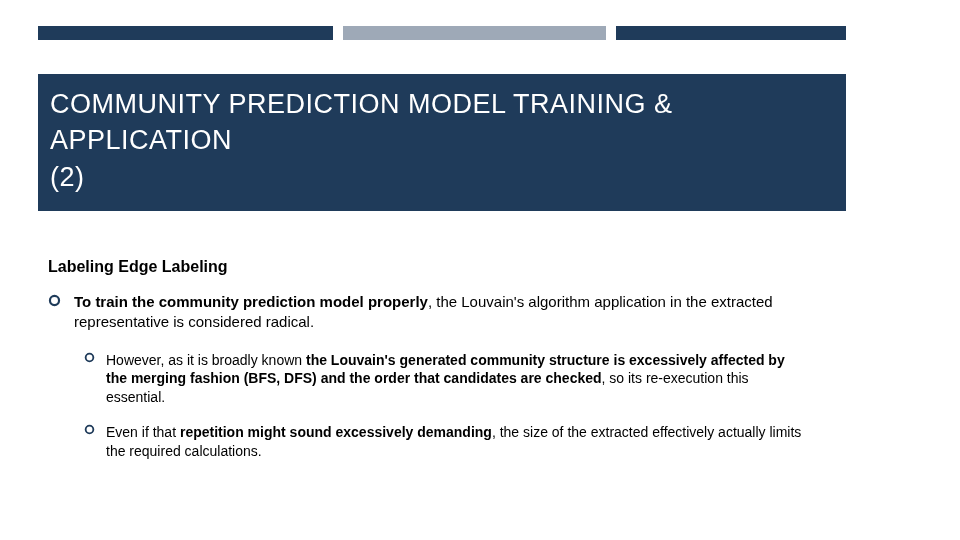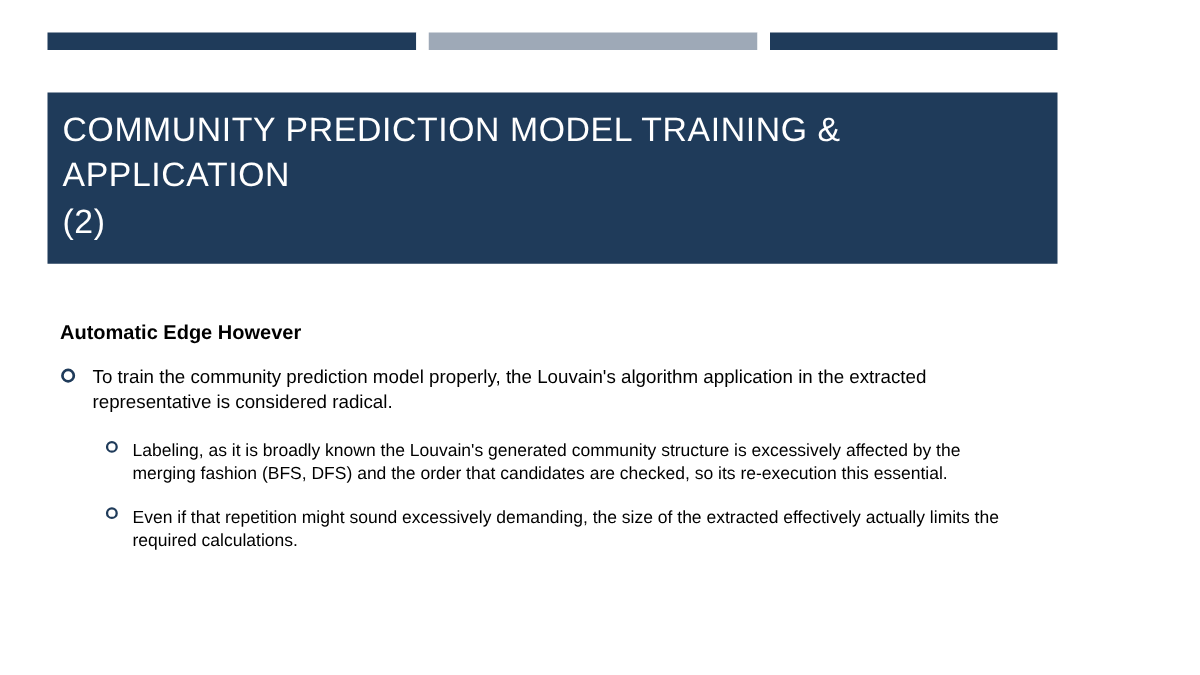--- a/index.html
+++ b/index.html
@@ -40,21 +40,21 @@
   .bullet-l1 .text { flex: 1; }
 
   .bullet-l2 { display: flex; margin: 0 0 16px 0; }
   .bullet-l2 .marker { flex: 0 0 22px; padding-top: 1px; }
   .bullet-l2 .text { flex: 1; font-size: 14px; }
 
   .sublist { margin-left: 36px; }
 
   .marker svg { display: block; }
 
-  b { font-weight: normal; }
+  b { font-weight: bold; }
 </style>
 </head>
 <body>
 
 <div class="slide">
 
   <div class="topbar">
     <div class="seg seg-dark1"></div>
     <div class="seg seg-gap1"></div>
     <div class="seg seg-light"></div>
@@ -62,21 +62,21 @@
     <div class="seg seg-dark2"></div>
   </div>
 
   <div class="title-band">
     <div class="title-text">
       <span>COMMUNITY PREDICTION MODEL TRAINING &amp; APPLICATION</span><br>
       <span>(2)</span>
     </div>
   </div>
 
-  <div class="section-heading">Automatic Edge However</div>
+  <div class="section-heading">Labeling Edge Labeling</div>
 
   <div class="content">
 
     <div class="bullet-l1">
       <div class="marker">
         <svg width="13" height="13" viewBox="0 0 12 12">
             <circle cx="6" cy="6" r="4.2" fill="none" stroke="#1f3b5a" stroke-width="2"></circle>
           </svg>
       </div>
       <div class="text">
@@ -86,21 +86,21 @@
 
     <div class="sublist">
 
       <div class="bullet-l2">
         <div class="marker">
           <svg width="11" height="11" viewBox="0 0 12 12">
               <circle cx="6" cy="6" r="4.2" fill="none" stroke="#1f3b5a" stroke-width="2"></circle>
             </svg>
         </div>
         <div class="text">
-          <span>Labeling, as it is broadly known </span><b>the Louvain's generated community structure is excessively affected by the merging fashion (BFS, DFS) and the order that candidates are checked</b><span>, so its re-execution this essential.</span>
+          <span>However, as it is broadly known </span><b>the Louvain's generated community structure is excessively affected by the merging fashion (BFS, DFS) and the order that candidates are checked</b><span>, so its re-execution this essential.</span>
         </div>
       </div>
 
       <div class="bullet-l2">
         <div class="marker">
           <svg width="11" height="11" viewBox="0 0 12 12">
               <circle cx="6" cy="6" r="4.2" fill="none" stroke="#1f3b5a" stroke-width="2"></circle>
             </svg>
         </div>
         <div class="text">

